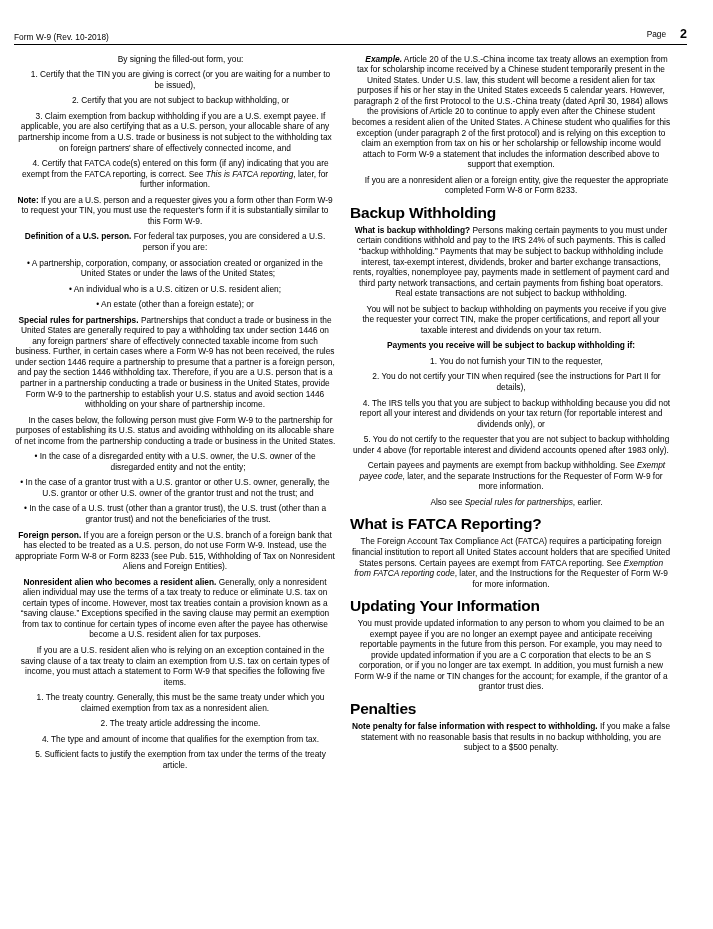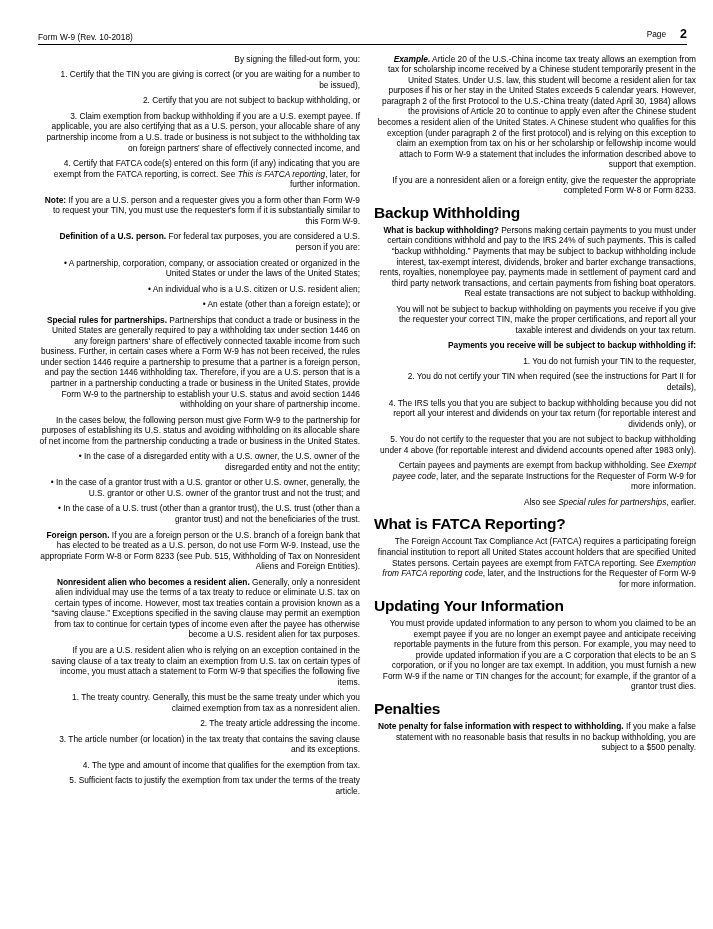--- a/index.html
+++ b/index.html
@@ -10,21 +10,21 @@
   body {
     font-family: "Liberation Sans", sans-serif;
     color: #000000;
   }
   .page {
     position: relative;
     width: 713px;
     height: 929px;
     background: #ffffff;
     box-sizing: border-box;
-    padding: 28px 26px 0 38px;
+    padding: 28px 26px 0 14px;
     overflow: hidden;
   }
   .page-header {
     display: flex;
     align-items: flex-end;
     justify-content: space-between;
     border-bottom: 1.6px solid #000;
     padding-bottom: 2px;
     margin-bottom: 9px;
   }
@@ -50,21 +50,21 @@
     align-items: flex-start;
   }
   .col {
     width: 322px;
     flex: 0 0 322px;
   }
   p {
     margin: 0 0 5px 0;
     font-size: 8.35px;
     line-height: 10.55px;
-    text-align: right;
+    text-align: center;
   }
   p.indent {
     text-indent: 11px;
   }
   p.bullet {
     text-indent: -6px;
     padding-left: 6px;
   }
   p.num {
     text-indent: 11px;
@@ -108,21 +108,20 @@
       <p><b>Special rules for partnerships.</b><span> Partnerships that conduct a trade or business in the United States are generally required to pay a withholding tax under section 1446 on any foreign partners' share of effectively connected taxable income from such business. Further, in certain cases where a Form W-9 has not been received, the rules under section 1446 require a partnership to presume that a partner is a foreign person, and pay the section 1446 withholding tax. Therefore, if you are a U.S. person that is a partner in a partnership conducting a trade or business in the United States, provide Form W-9 to the partnership to establish your U.S. status and avoid section 1446 withholding on your share of partnership income.</span></p>
       <p class="indent">In the cases below, the following person must give Form W-9 to the partnership for purposes of establishing its U.S. status and avoiding withholding on its allocable share of net income from the partnership conducting a trade or business in the United States.</p>
       <p class="bullet">• In the case of a disregarded entity with a U.S. owner, the U.S. owner of the disregarded entity and not the entity;</p>
       <p class="bullet">• In the case of a grantor trust with a U.S. grantor or other U.S. owner, generally, the U.S. grantor or other U.S. owner of the grantor trust and not the trust; and</p>
       <p class="bullet">• In the case of a U.S. trust (other than a grantor trust), the U.S. trust (other than a grantor trust) and not the beneficiaries of the trust.</p>
       <p><b>Foreign person.</b><span> If you are a foreign person or the U.S. branch of a foreign bank that has elected to be treated as a U.S. person, do not use Form W-9. Instead, use the appropriate Form W-8 or Form 8233 (see Pub. 515, Withholding of Tax on Nonresident Aliens and Foreign Entities).</span></p>
       <p><b>Nonresident alien who becomes a resident alien.</b><span> Generally, only a nonresident alien individual may use the terms of a tax treaty to reduce or eliminate U.S. tax on certain types of income. However, most tax treaties contain a provision known as a “saving clause.” Exceptions specified in the saving clause may permit an exemption from tax to continue for certain types of income even after the payee has otherwise become a U.S. resident alien for tax purposes.</span></p>
       <p class="indent">If you are a U.S. resident alien who is relying on an exception contained in the saving clause of a tax treaty to claim an exemption from U.S. tax on certain types of income, you must attach a statement to Form W-9 that specifies the following five items.</p>
       <p class="num">1. The treaty country. Generally, this must be the same treaty under which you claimed exemption from tax as a nonresident alien.</p>
       <p class="num">2. The treaty article addressing the income.</p>
-      <p class="num">3. The article number (or location) in the tax treaty that contains the saving clause and its exceptions.</p>
       <p class="num">4. The type and amount of income that qualifies for the exemption from tax.</p>
       <p class="num">5. Sufficient facts to justify the exemption from tax under the terms of the treaty article.</p>
     </div>
 
     <div class="col">
       <p class="indent"><b><i>Example.</i></b><span> Article 20 of the U.S.-China income tax treaty allows an exemption from tax for scholarship income received by a Chinese student temporarily present in the United States. Under U.S. law, this student will become a resident alien for tax purposes if his or her stay in the United States exceeds 5 calendar years. However, paragraph 2 of the first Protocol to the U.S.-China treaty (dated April 30, 1984) allows the provisions of Article 20 to continue to apply even after the Chinese student becomes a resident alien of the United States. A Chinese student who qualifies for this exception (under paragraph 2 of the first protocol) and is relying on this exception to claim an exemption from tax on his or her scholarship or fellowship income would attach to Form W-9 a statement that includes the information described above to support that exemption.</span></p>
       <p class="indent">If you are a nonresident alien or a foreign entity, give the requester the appropriate completed Form W-8 or Form 8233.</p>
       <h2>Backup Withholding</h2>
       <p><b>What is backup withholding?</b><span> Persons making certain payments to you must under certain conditions withhold and pay to the IRS 24% of such payments. This is called “backup withholding.”  Payments that may be subject to backup withholding include interest, tax-exempt interest, dividends, broker and barter exchange transactions, rents, royalties, nonemployee pay, payments made in settlement of payment card and third party network transactions, and certain payments from fishing boat operators. Real estate transactions are not subject to backup withholding.</span></p>
       <p class="indent">You will not be subject to backup withholding on payments you receive if you give the requester your correct TIN, make the proper certifications, and report all your taxable interest and dividends on your tax return.</p>

